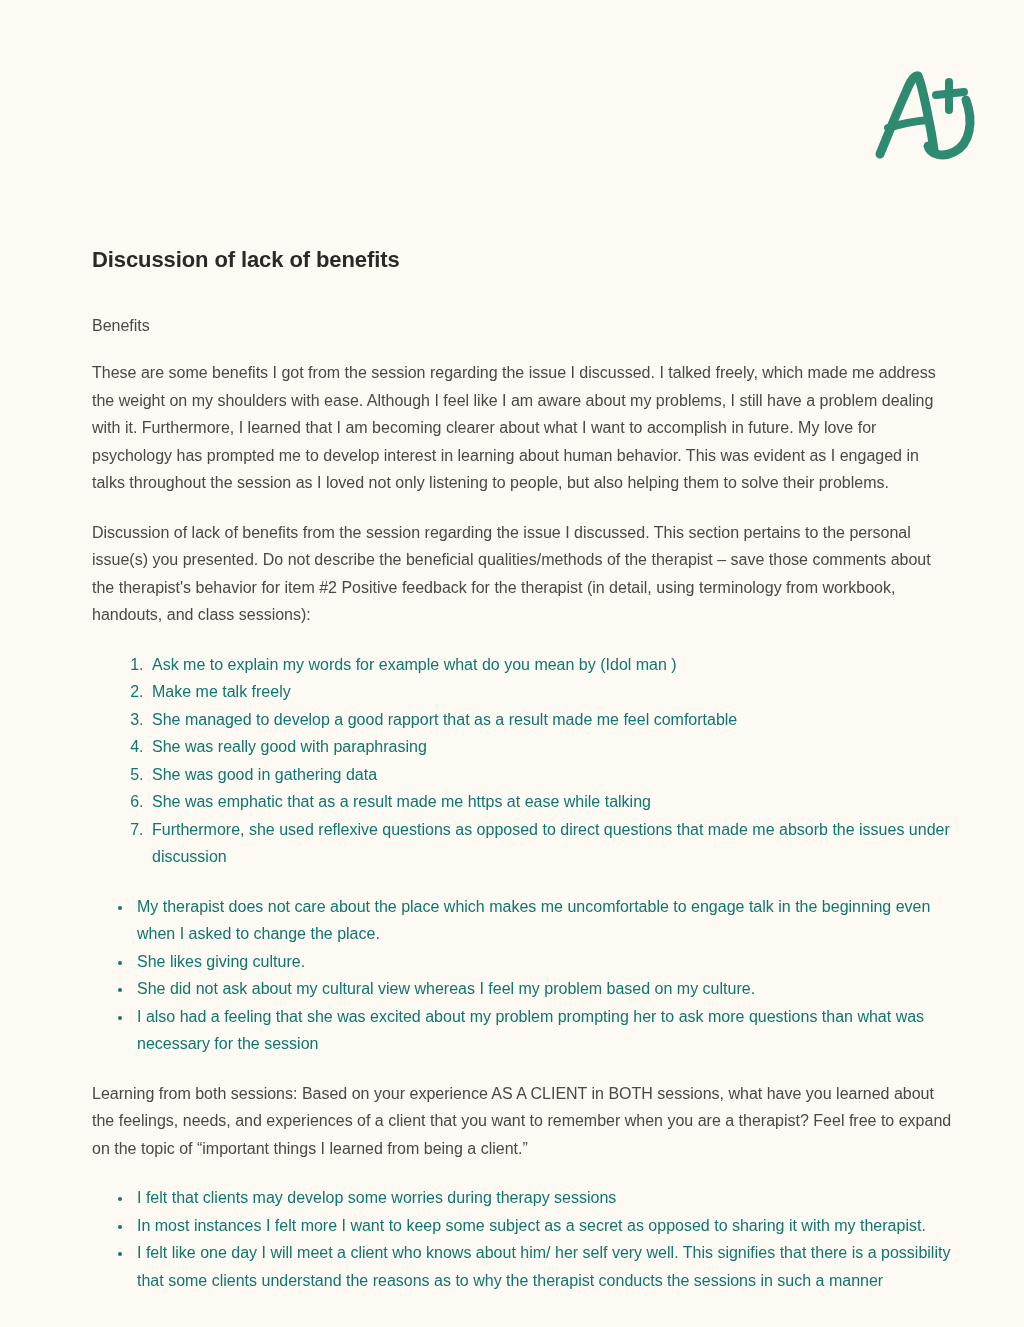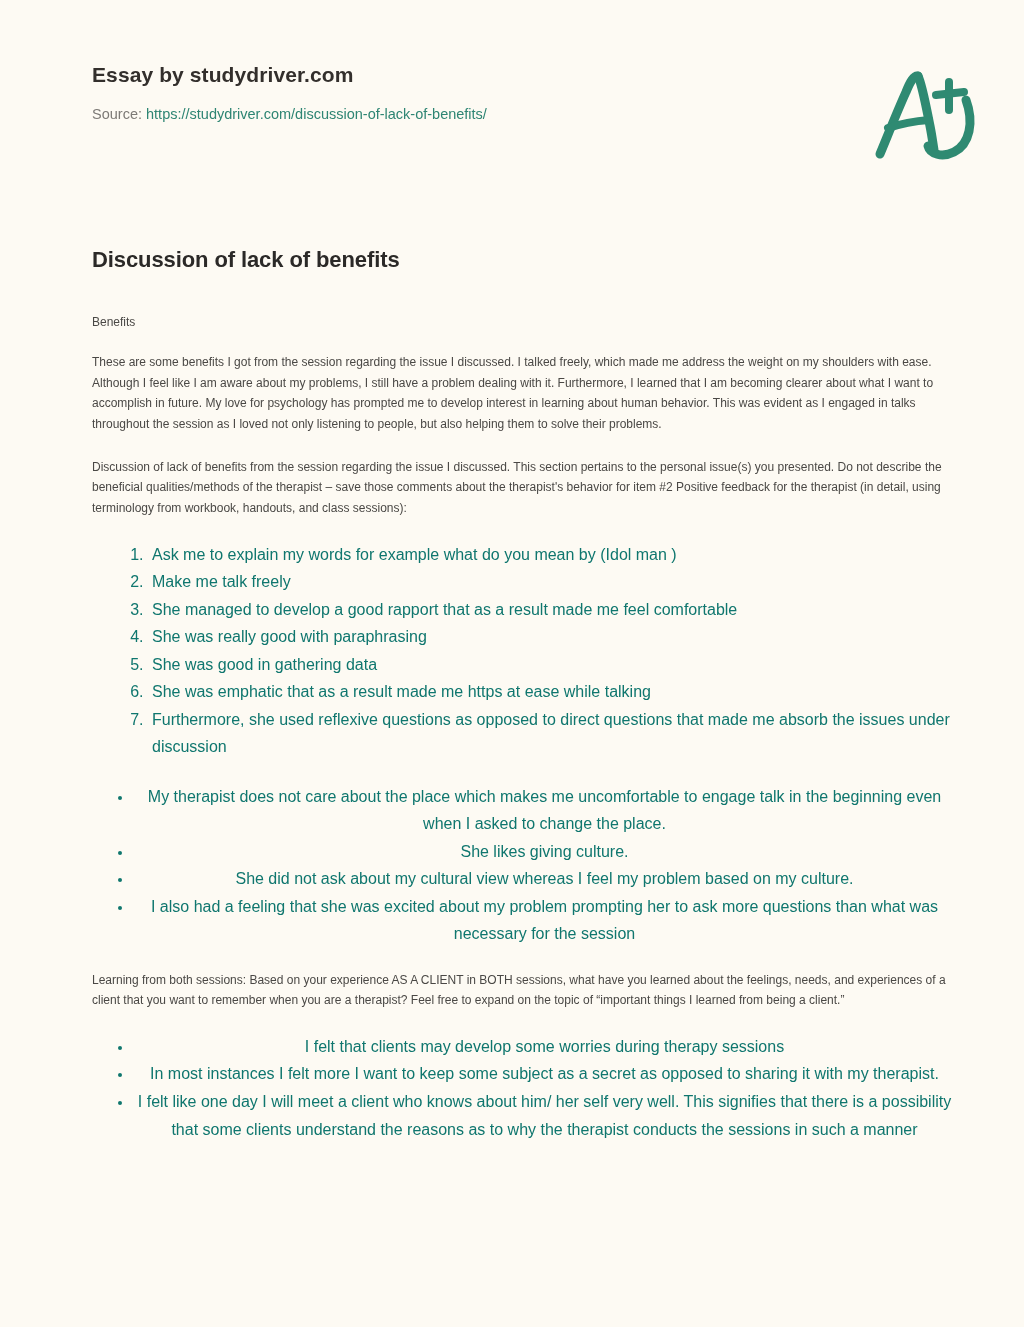--- a/index.html
+++ b/index.html
@@ -67,56 +67,49 @@
   }
   .doc-title {
     font-size: 22px;
     font-weight: bold;
     color: #2b2927;
     margin: 0 0 38px 0;
     line-height: 1.25;
     letter-spacing: -0.1px;
   }
   .para {
-    font-size: 12px;
+    font-size: 16px;
     line-height: 1.72;
     color: #4a4845;
     margin: 0 0 22px 0;
     text-align: left;
   }
   .para.tight { margin-bottom: 20px; }
 
   ol.num-list, ul.bullet-list {
     margin: 0 0 22px 0;
     padding-left: 41px;
   }
   ol.num-list { padding-left: 56px; }
   ol.num-list li, ul.bullet-list li {
     font-size: 16px;
     line-height: 1.72;
     color: #0f766e;
     margin: 0 0 0 0;
     padding-left: 4px;
   }
-  ul.bullet-list { list-style-type: disc; text-align: center; }
+  ul.bullet-list { list-style-type: disc; }
   ol.num-list { list-style-type: decimal; }
   ul.bullet-list li::marker { font-size: 14px; }
 </style>
 </head>
 <body>
 
 <div class="page">
 
-  <div class="header">
-    <div class="brand-line">Essay by studydriver.com</div>
-    <div class="source-line">
-      <span>Source:</span>
-      <a class="source-link" href="#">https://studydriver.com/discussion-of-lack-of-benefits/</a>
-    </div>
-  </div>
 
   <div class="logo">
     <svg viewBox="0 0 120 110" xmlns="http://www.w3.org/2000/svg" aria-hidden="true">
       <g fill="none" stroke="#2f8a72" stroke-linecap="round" stroke-linejoin="round">
 
         <path d="M14 92 C 20 78, 30 52, 40 30 C 44 20, 48 13, 52 14" stroke-width="9"></path>
 
         <path d="M52 14 C 56 22, 60 44, 64 64 C 66 74, 67 82, 68 88" stroke-width="9"></path>
 
         <path d="M22 66 C 34 62, 50 59, 63 58" stroke-width="8"></path>

